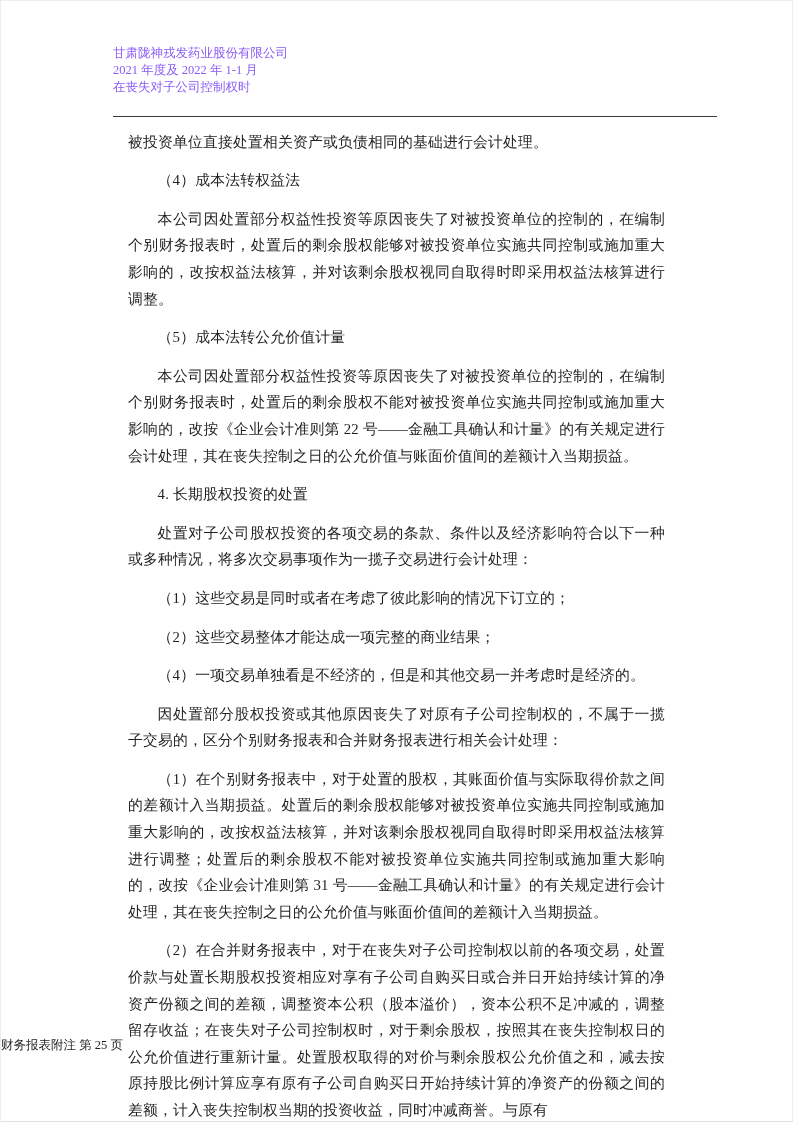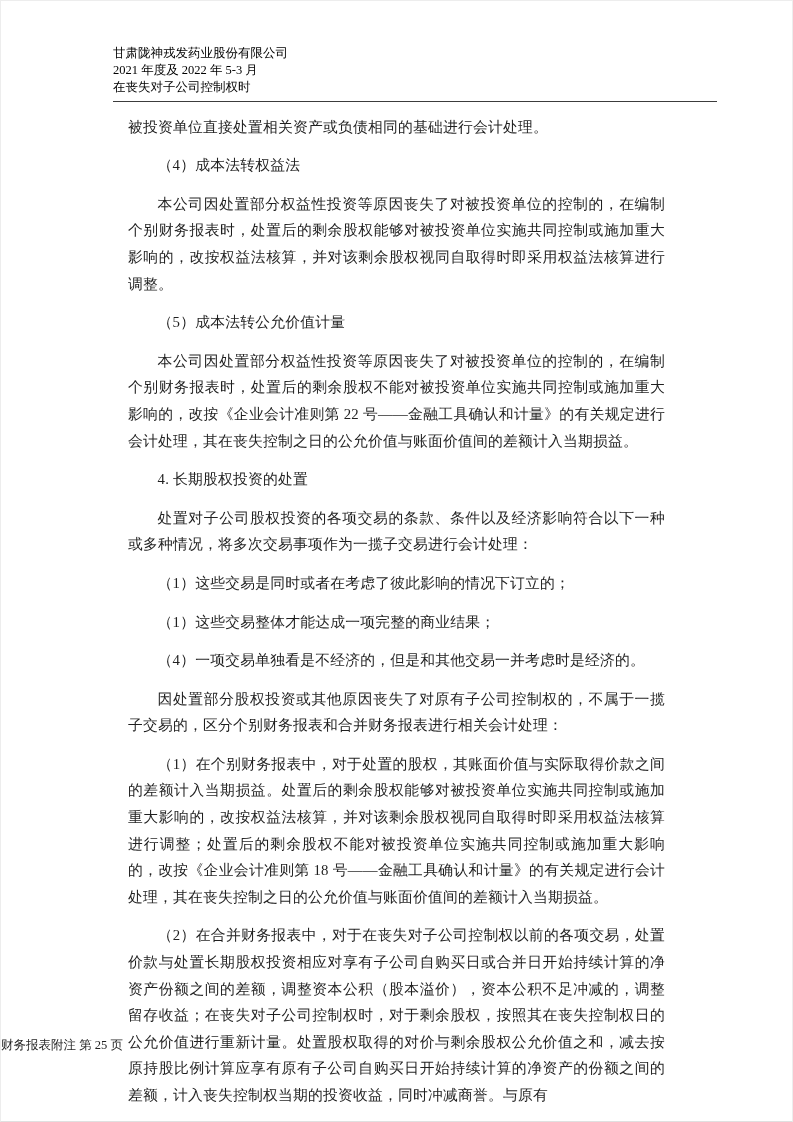--- a/index.html
+++ b/index.html
@@ -14,25 +14,25 @@
     box-sizing: border-box;
     background: #ffffff;
     border: 1px solid #ededed;
     border-bottom-color: #e0e0e0;
     overflow: hidden;
     font-family: "Liberation Serif", "DejaVu Serif", serif;
     color: #1f1f1f;
   }
   .header {
     margin: 44px 75px 0 112px;
-    padding-bottom: 4px;
+    padding-bottom: 19px;
     border-bottom: 1.5px solid #3c3c3c;
     font-size: 12.5px;
     line-height: 17.2px;
-    color: #000000;
+    color: #8b5cf6;
   }
   .header div {
     white-space: nowrap;
   }
   .content {
     margin: 8px 115px 0 115px;
     font-size: 14.8px;
     line-height: 26.6px;
     text-align: justify;
     letter-spacing: 0.2px;
@@ -53,37 +53,37 @@
     color: #1f1f1f;
   }
 </style>
 </head>
 <body>
 
 <div class="page">
 
   <div class="header">
     <div>甘肃陇神戎发药业股份有限公司</div>
-    <div>2021 年度及 2022 年 5-3 月</div>
+    <div>2021 年度及 2022 年 1-1 月</div>
     <div>在丧失对子公司控制权时</div>
   </div>
 
   <div class="content">
       <p class="p-continuation">被投资单位直接处置相关资产或负债相同的基础进行会计处理。</p>
       <p class="p-para">（4）成本法转权益法</p>
       <p class="p-para">本公司因处置部分权益性投资等原因丧失了对被投资单位的控制的，在编制个别财务报表时，处置后的剩余股权能够对被投资单位实施共同控制或施加重大影响的，改按权益法核算，并对该剩余股权视同自取得时即采用权益法核算进行调整。</p>
       <p class="p-para">（5）成本法转公允价值计量</p>
       <p class="p-para">本公司因处置部分权益性投资等原因丧失了对被投资单位的控制的，在编制个别财务报表时，处置后的剩余股权不能对被投资单位实施共同控制或施加重大影响的，改按《企业会计准则第 22 号——金融工具确认和计量》的有关规定进行会计处理，其在丧失控制之日的公允价值与账面价值间的差额计入当期损益。</p>
       <p class="p-heading">4. 长期股权投资的处置</p>
       <p class="p-para">处置对子公司股权投资的各项交易的条款、条件以及经济影响符合以下一种或多种情况，将多次交易事项作为一揽子交易进行会计处理：</p>
       <p class="p-para">（1）这些交易是同时或者在考虑了彼此影响的情况下订立的；</p>
-      <p class="p-para">（1）这些交易整体才能达成一项完整的商业结果；</p>
+      <p class="p-para">（2）这些交易整体才能达成一项完整的商业结果；</p>
       <p class="p-para">（4）一项交易单独看是不经济的，但是和其他交易一并考虑时是经济的。</p>
       <p class="p-para">因处置部分股权投资或其他原因丧失了对原有子公司控制权的，不属于一揽子交易的，区分个别财务报表和合并财务报表进行相关会计处理：</p>
-      <p class="p-para">（1）在个别财务报表中，对于处置的股权，其账面价值与实际取得价款之间的差额计入当期损益。处置后的剩余股权能够对被投资单位实施共同控制或施加重大影响的，改按权益法核算，并对该剩余股权视同自取得时即采用权益法核算进行调整；处置后的剩余股权不能对被投资单位实施共同控制或施加重大影响的，改按《企业会计准则第 18 号——金融工具确认和计量》的有关规定进行会计处理，其在丧失控制之日的公允价值与账面价值间的差额计入当期损益。</p>
+      <p class="p-para">（1）在个别财务报表中，对于处置的股权，其账面价值与实际取得价款之间的差额计入当期损益。处置后的剩余股权能够对被投资单位实施共同控制或施加重大影响的，改按权益法核算，并对该剩余股权视同自取得时即采用权益法核算进行调整；处置后的剩余股权不能对被投资单位实施共同控制或施加重大影响的，改按《企业会计准则第 31 号——金融工具确认和计量》的有关规定进行会计处理，其在丧失控制之日的公允价值与账面价值间的差额计入当期损益。</p>
       <p class="p-para">（2）在合并财务报表中，对于在丧失对子公司控制权以前的各项交易，处置价款与处置长期股权投资相应对享有子公司自购买日或合并日开始持续计算的净资产份额之间的差额，调整资本公积（股本溢价），资本公积不足冲减的，调整留存收益；在丧失对子公司控制权时，对于剩余股权，按照其在丧失控制权日的公允价值进行重新计量。处置股权取得的对价与剩余股权公允价值之和，减去按原持股比例计算应享有原有子公司自购买日开始持续计算的净资产的份额之间的差额，计入丧失控制权当期的投资收益，同时冲减商誉。与原有</p>
     </div>
 
   <div class="footer">
     <span>财务报表附注 第 25 页</span>
   </div>
 
 </div>
 
 </body></html>

